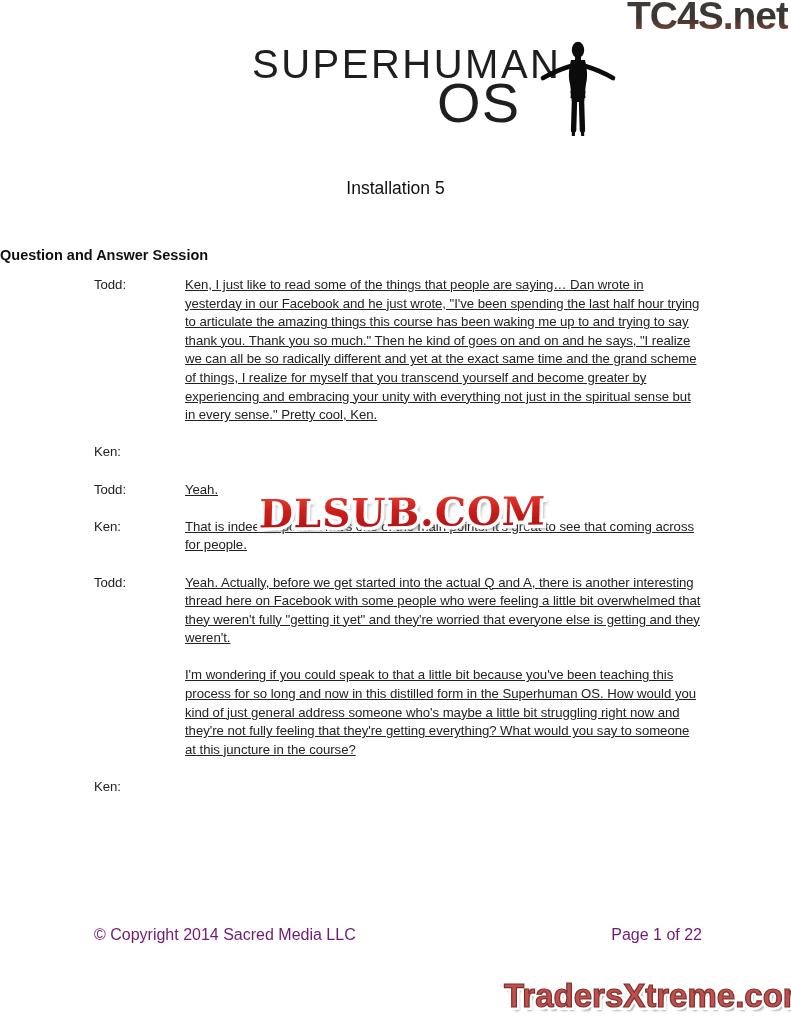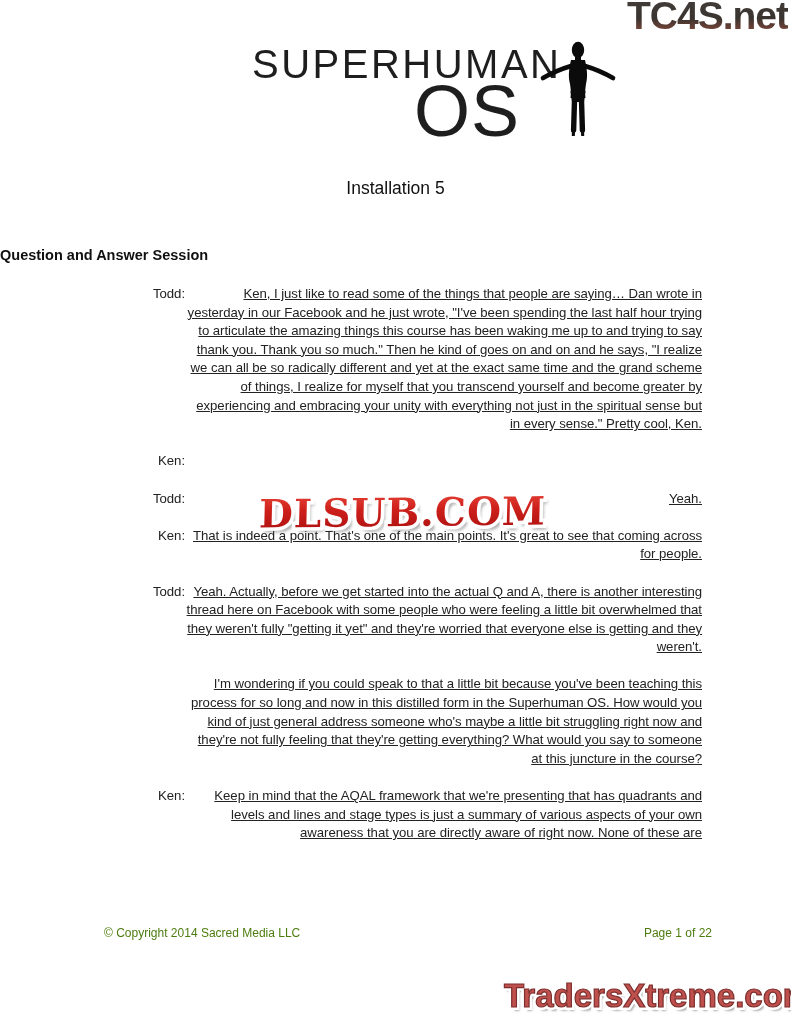--- a/index.html
+++ b/index.html
@@ -14,41 +14,41 @@
     position:absolute;top:-6px;right:3px;
     font-size:39px;font-weight:bold;letter-spacing:-1px;
     background:linear-gradient(180deg,#45403d 0%,#39342f 55%,#7c4438 85%,#97564a 100%);
     -webkit-background-clip:text;background-clip:text;color:transparent;
     filter:blur(.3px);
   }
 
   
   .logo{position:absolute;left:252px;top:44px;width:270px;color:#1e1e1e;}
   .logo-line1{font-size:40px;font-weight:100;letter-spacing:2.5px;line-height:1;transform:scaleY(1.02);}
-  .logo-line2{font-size:72px;font-weight:100;letter-spacing:1px;text-align:right;line-height:1;margin-top:-9px;padding-right:2px;}
+  .logo-line2{font-size:56px;font-weight:100;letter-spacing:1px;text-align:right;line-height:1;margin-top:-9px;padding-right:2px;}
   .figure{position:absolute;left:537px;top:41px;}
 
   
   .title-block{position:absolute;top:177px;left:0;width:100%;text-align:center;
     font-weight:normal;font-size:17.5px;line-height:22.5px;color:#101010;}
   .subtitle{position:absolute;top:247px;left:0;width:100%;text-align:left;
     font-weight:bold;font-size:14.5px;color:#101010;}
 
   
-  .dialogue{position:absolute;top:285px;left:94px;width:608px;
-    font-size:13.2px;line-height:18.6px;color:#222;letter-spacing:-.05px;text-align:right;}
+  .dialogue{position:absolute;top:276px;left:94px;width:608px;
+    font-size:13.2px;line-height:18.6px;color:#222;letter-spacing:-.05px;}
   .row{display:flex;margin-bottom:18.6px;}
   .speaker{width:91px;flex-shrink:0;}
   .content{width:517px;}
   .content p{margin:0 0 18.6px 0;text-decoration:underline;}
   .content p:last-child{margin-bottom:0;}
 
   
   .footer{position:absolute;top:926px;left:94px;width:608px;
-    display:flex;justify-content:space-between;font-size:12px;color:#4d7c0f;margin-left:10px;}
+    display:flex;justify-content:space-between;font-size:16px;color:#701a75;}
 
   
   .wm{position:absolute;white-space:nowrap;}
   .wm .back,.wm .front{display:block;}
   .wm .back{position:absolute;left:0;top:0;color:#fff;-webkit-text-stroke:7px #ffffff;
     text-shadow:4px 5px 3px rgba(110,110,110,.55);}
   .wm .front{position:relative;}
 
   .dlsub{left:259px;top:489px;
     font-family:"DejaVu Serif",serif;font-weight:bold;font-size:39px;letter-spacing:1px;
@@ -123,23 +123,20 @@
   <div class="row">
     <div class="speaker">Todd:</div>
     <div class="content">
       <p>Yeah. Actually, before we get started into the actual Q and A, there is another interesting thread here on Facebook with some people who were feeling a little bit overwhelmed that they weren't fully "getting it yet" and they're worried that everyone else is getting and they weren't.</p>
       <p>I'm wondering if you could speak to that a little bit because you've been teaching this process for so long and now in this distilled form in the Superhuman OS. How would you kind of just general address someone who's maybe a little bit struggling right now and they're not fully feeling that they're getting everything? What would you say to someone at this juncture in the course?</p>
     </div>
   </div>
 
   <div class="row">
     <div class="speaker">Ken:</div>
-    <div class="content">
-      <p>Keep in mind that the AQAL framework that we're presenting that has quadrants and levels and lines and stage types is just a summary of various aspects of your own awareness that you are directly aware of right now. None of these are</p>
-    </div>
   </div>
 
 </div>
 
 <div class="wm dlsub">
   <span class="back">DLSUB.COM</span>
   <span class="front">DLSUB.COM</span>
 </div>
 
 <div class="footer">

